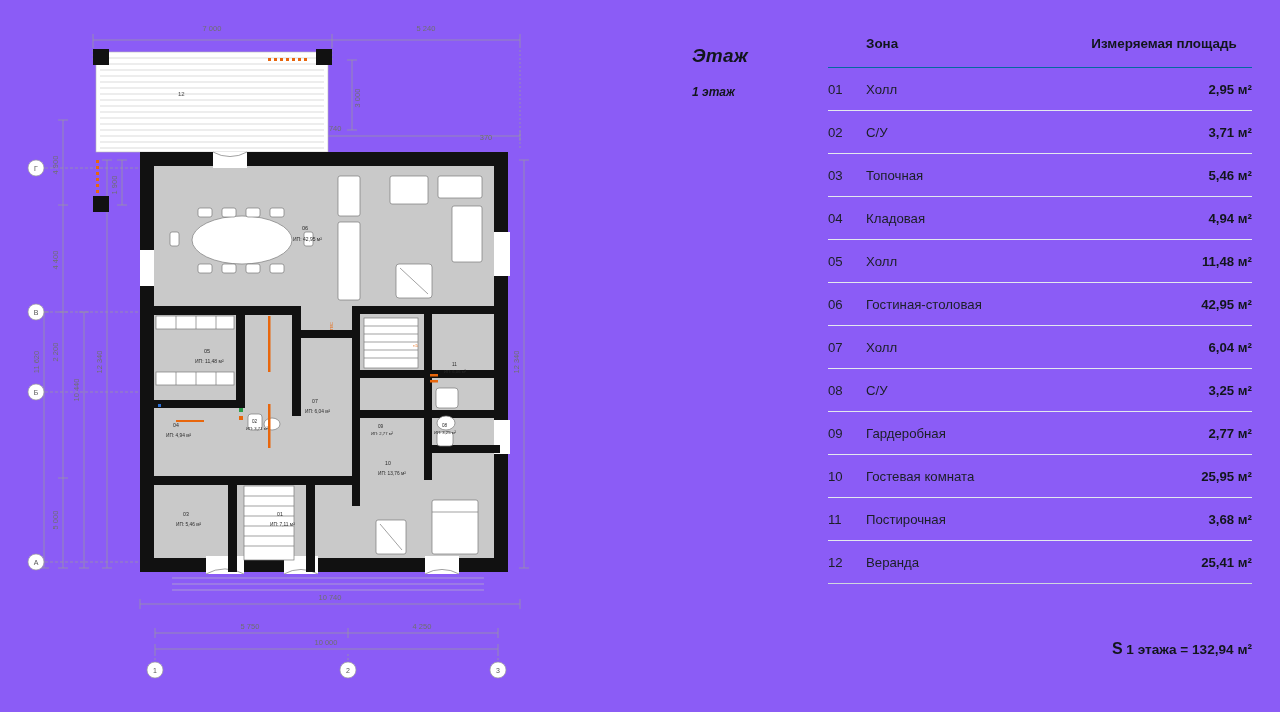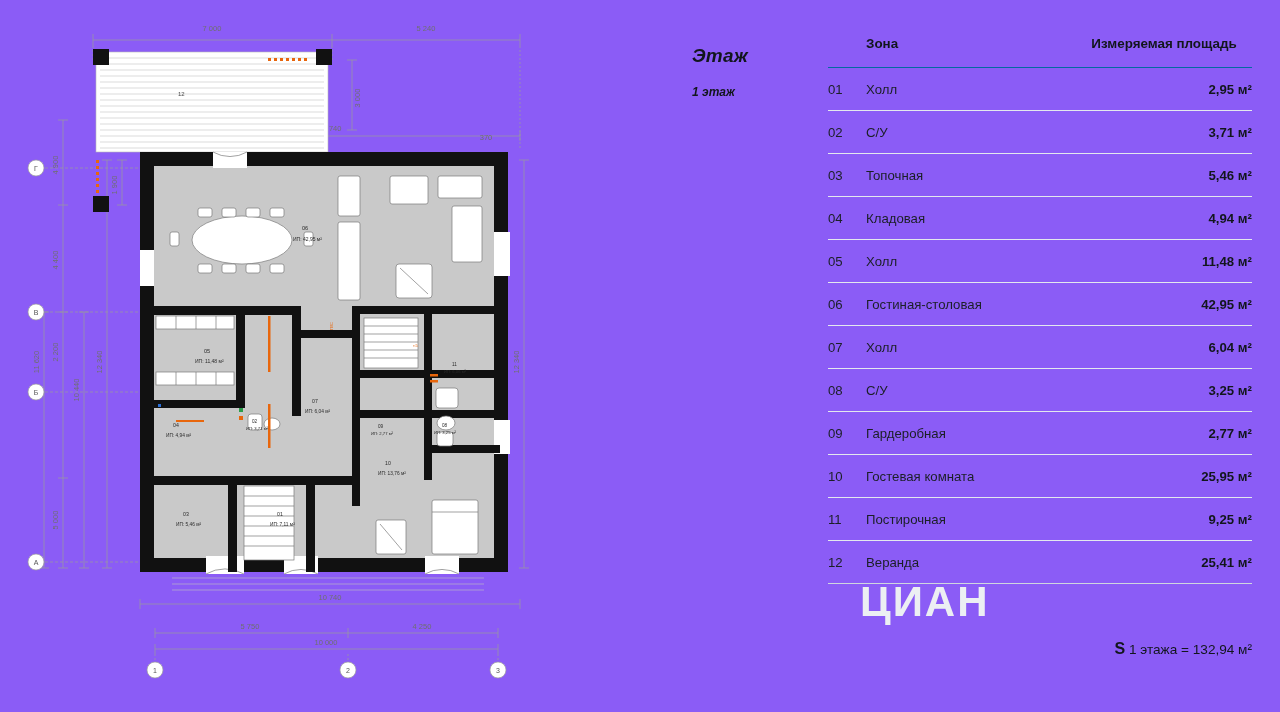--- a/index.html
+++ b/index.html
@@ -89,21 +89,21 @@
   #total-row {
     position: absolute;
     left: 148px;
     top: 604px;
     width: 424px;
     text-align: right;
     font-size: 13.6px;
     color: #12161c;
   }
   #total-row .s-letter { font-weight: bold; font-size: 16px; }
-  #total-row .t-text { font-weight: normal; }
+  #total-row .t-text { font-weight: bold; }
 
   
   #watermark {
     position: absolute;
     left: 860px; top: 578px;
     font-size: 42px;
     font-weight: bold;
     color: #eceff3;
     letter-spacing: 2px;
     user-select: none;
@@ -502,29 +502,28 @@
           <td class="c-area">2,77 м²</td>
         </tr>
         <tr>
           <td class="c-num">10</td>
           <td class="c-name">Гостевая комната</td>
           <td class="c-area">25,95 м²</td>
         </tr>
         <tr>
           <td class="c-num">11</td>
           <td class="c-name">Постирочная</td>
-          <td class="c-area">9,25 м²</td>
+          <td class="c-area">3,68 м²</td>
         </tr>
         <tr>
           <td class="c-num">12</td>
           <td class="c-name">Веранда</td>
           <td class="c-area">25,41 м²</td>
         </tr>
       </tbody>
     </table>
 
     <div id="total-row">
       <span class="s-letter">S</span><span class="t-text"> 1 этажа = 132,94 м²</span>
     </div>
   </div>
 
-  <div id="watermark">ЦИАН</div>
 </div>
 
 </body></html>

